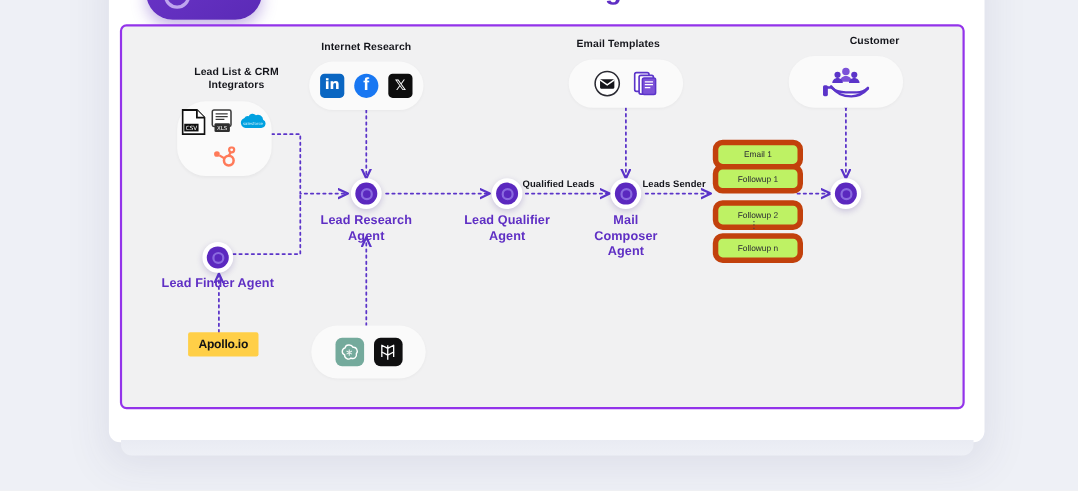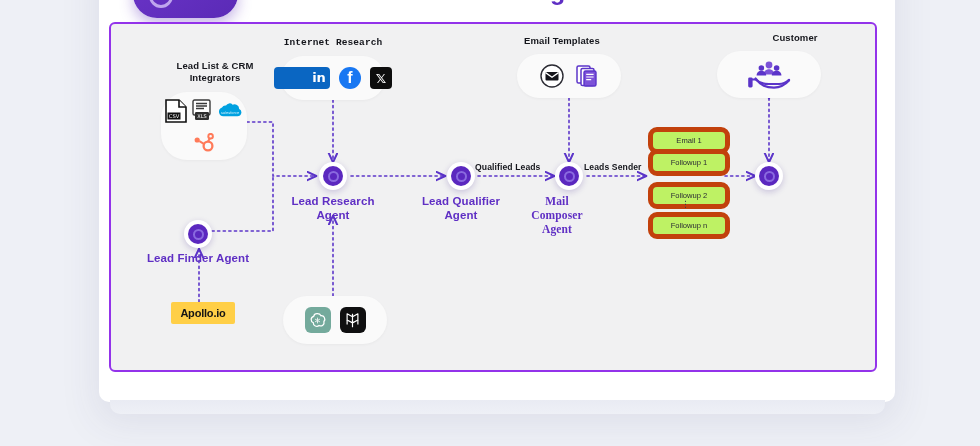--- a/index.html
+++ b/index.html
@@ -85,21 +85,21 @@
     background:#bef264;border:5px solid #c2410c;
     display:flex;align-items:center;justify-content:center;
     font-size:7.6px;color:#2b2b34;
   }
   .vdots{position:absolute;font-size:9px;color:#3b3b46;letter-spacing:1px;}
 
   
   .tile{width:22px;height:22px;border-radius:4px;display:flex;align-items:center;
     justify-content:center;overflow:hidden;flex:none;}
   .tile.li{background:#0a66c2;color:#fff;font-weight:bold;font-size:13px;
-    font-family:"DejaVu Sans",sans-serif;line-height:22px;padding-left:34px;}
+    font-family:"DejaVu Sans",sans-serif;line-height:22px;}
   .tile.fb{background:#1877f2;border-radius:50%;color:#fff;font-weight:bold;font-size:16px;}
   .tile.xx{background:#0d0d0d;color:#fff;font-weight:bold;font-size:13px;}
   .tile.oai{background:#74aa9c;border-radius:6px;width:26px;height:26px;}
   .tile.px{background:#0f0f10;border-radius:6px;width:26px;height:26px;}
 
   .apollo{
     position:absolute;background:#ffcf47;border-radius:2px;
     display:flex;align-items:center;justify-content:center;
     font-size:11px;font-weight:bold;color:#141414;letter-spacing:-.2px;
   }
@@ -173,21 +173,21 @@
           <text x="13" y="11.5" font-size="3.6" fill="#cdeffc" text-anchor="middle" font-family="DejaVu Sans">salesforce</text>
         </svg>
         <svg width="22" height="20" viewBox="0 0 22 20">
           <circle cx="15" cy="13" r="4.4" fill="none" stroke="#ff7a59" stroke-width="2.3"></circle>
           <circle cx="17.6" cy="3.2" r="2.3" fill="none" stroke="#ff7a59" stroke-width="2"></circle>
           <circle cx="4.2" cy="7" r="2.6" fill="#ff7a59"></circle>
           <path d="M6.4 8.2 L11.6 11.3 M15 8.6 L16.8 5.4" stroke="#ff7a59" stroke-width="2"></path>
         </svg>
       </div>
 
-      <div class="group-label" style="left:162px;top:13px;width:120px;font-family:Liberation Mono, monospace;">Internet Research</div>
+      <div class="group-label" style="left:162px;top:13px;width:120px;">Internet Research</div>
       <div class="group" style="left:170px;top:32px;width:104px;height:44px;">
         <div class="tile li">in</div>
         <div class="tile fb">f</div>
         <div class="tile xx">𝕏</div>
       </div>
 
       <div class="group-label" style="left:391px;top:11px;width:120px;">Email Templates</div>
       <div class="group" style="left:406px;top:30px;width:104px;height:44px;">
         <svg width="26" height="26" viewBox="0 0 26 26">
           <circle cx="13" cy="13" r="11" fill="#fff" stroke="#2b2b33" stroke-width="1.4"></circle>
@@ -246,21 +246,21 @@
       <div class="node-label" style="left:172px;top:170px;width:100px;">Lead Research<br>Agent</div>
 
       <div class="node" style="left:336px;top:138px;">
           <i></i>
         </div>
       <div class="node-label" style="left:300px;top:170px;width:100px;">Lead Qualifier<br>Agent</div>
 
       <div class="node" style="left:444px;top:138px;">
           <i></i>
         </div>
-      <div class="node-label" style="left:396px;top:170px;width:100px;font-family:Liberation Serif, serif;">Mail<br>Composer<br>Agent</div>
+      <div class="node-label" style="left:408px;top:170px;width:100px;">Mail<br>Composer<br>Agent</div>
 
       <div class="node" style="left:644px;top:138px;">
           <i></i>
         </div>
 
       <div class="edge-label" style="left:364px;top:138px;">Qualified Leads</div>
       <div class="edge-label" style="left:473px;top:138px;">Leads Sender</div>
 
       <div class="pill" style="left:537px;top:103px;">Email 1</div>
       <div class="pill" style="left:537px;top:125px;">Followup 1</div>

